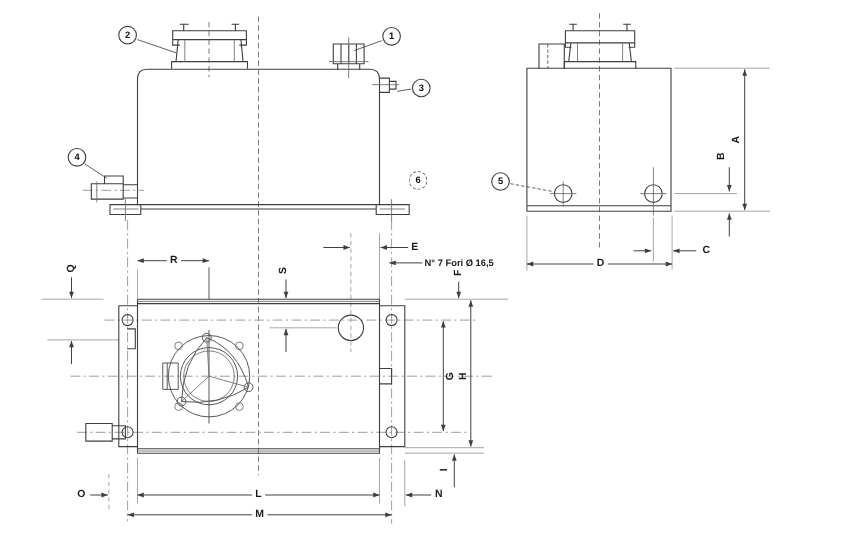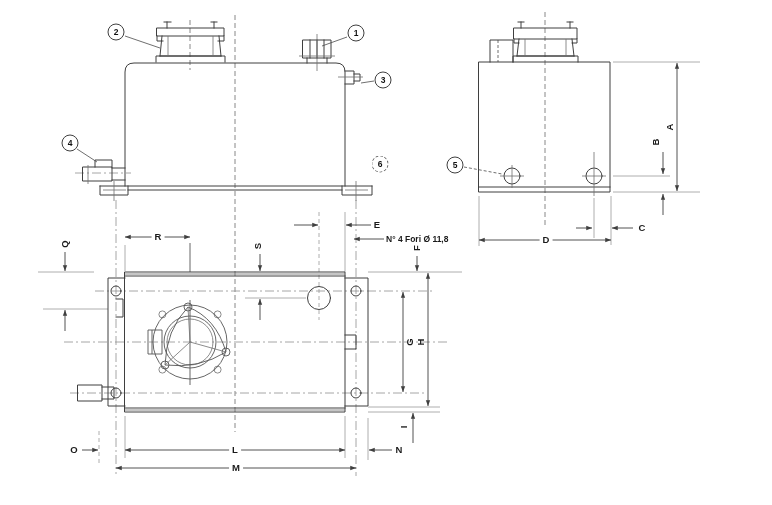--- a/index.html
+++ b/index.html
@@ -165,14 +165,14 @@
 <span class="lbl rot" style="left:410px;top:342px">G</span>
 <span class="lbl rot" style="left:421px;top:342px">H</span>
 <span class="lbl rot" style="left:404px;top:427px">I</span>
 <span class="lbl bg" style="left:235px;top:450px">L</span>
 <span class="lbl bg" style="left:236px;top:468px">M</span>
 <span class="lbl" style="left:399px;top:450px">N</span>
 <span class="lbl" style="left:74px;top:450px">O</span>
 <span class="lbl rot" style="left:65px;top:244px">Q</span>
 <span class="lbl bg" style="left:158px;top:237px">R</span>
 <span class="lbl rot" style="left:258px;top:246px">S</span>
-<span class="lbl note" style="left:386px;top:239px">N° 4 Fori Ø 11,8</span>
+<span class="lbl note" style="left:386px;top:239px">N° 7 Fori Ø 16,5</span>
 </div>
 
 </body></html>

